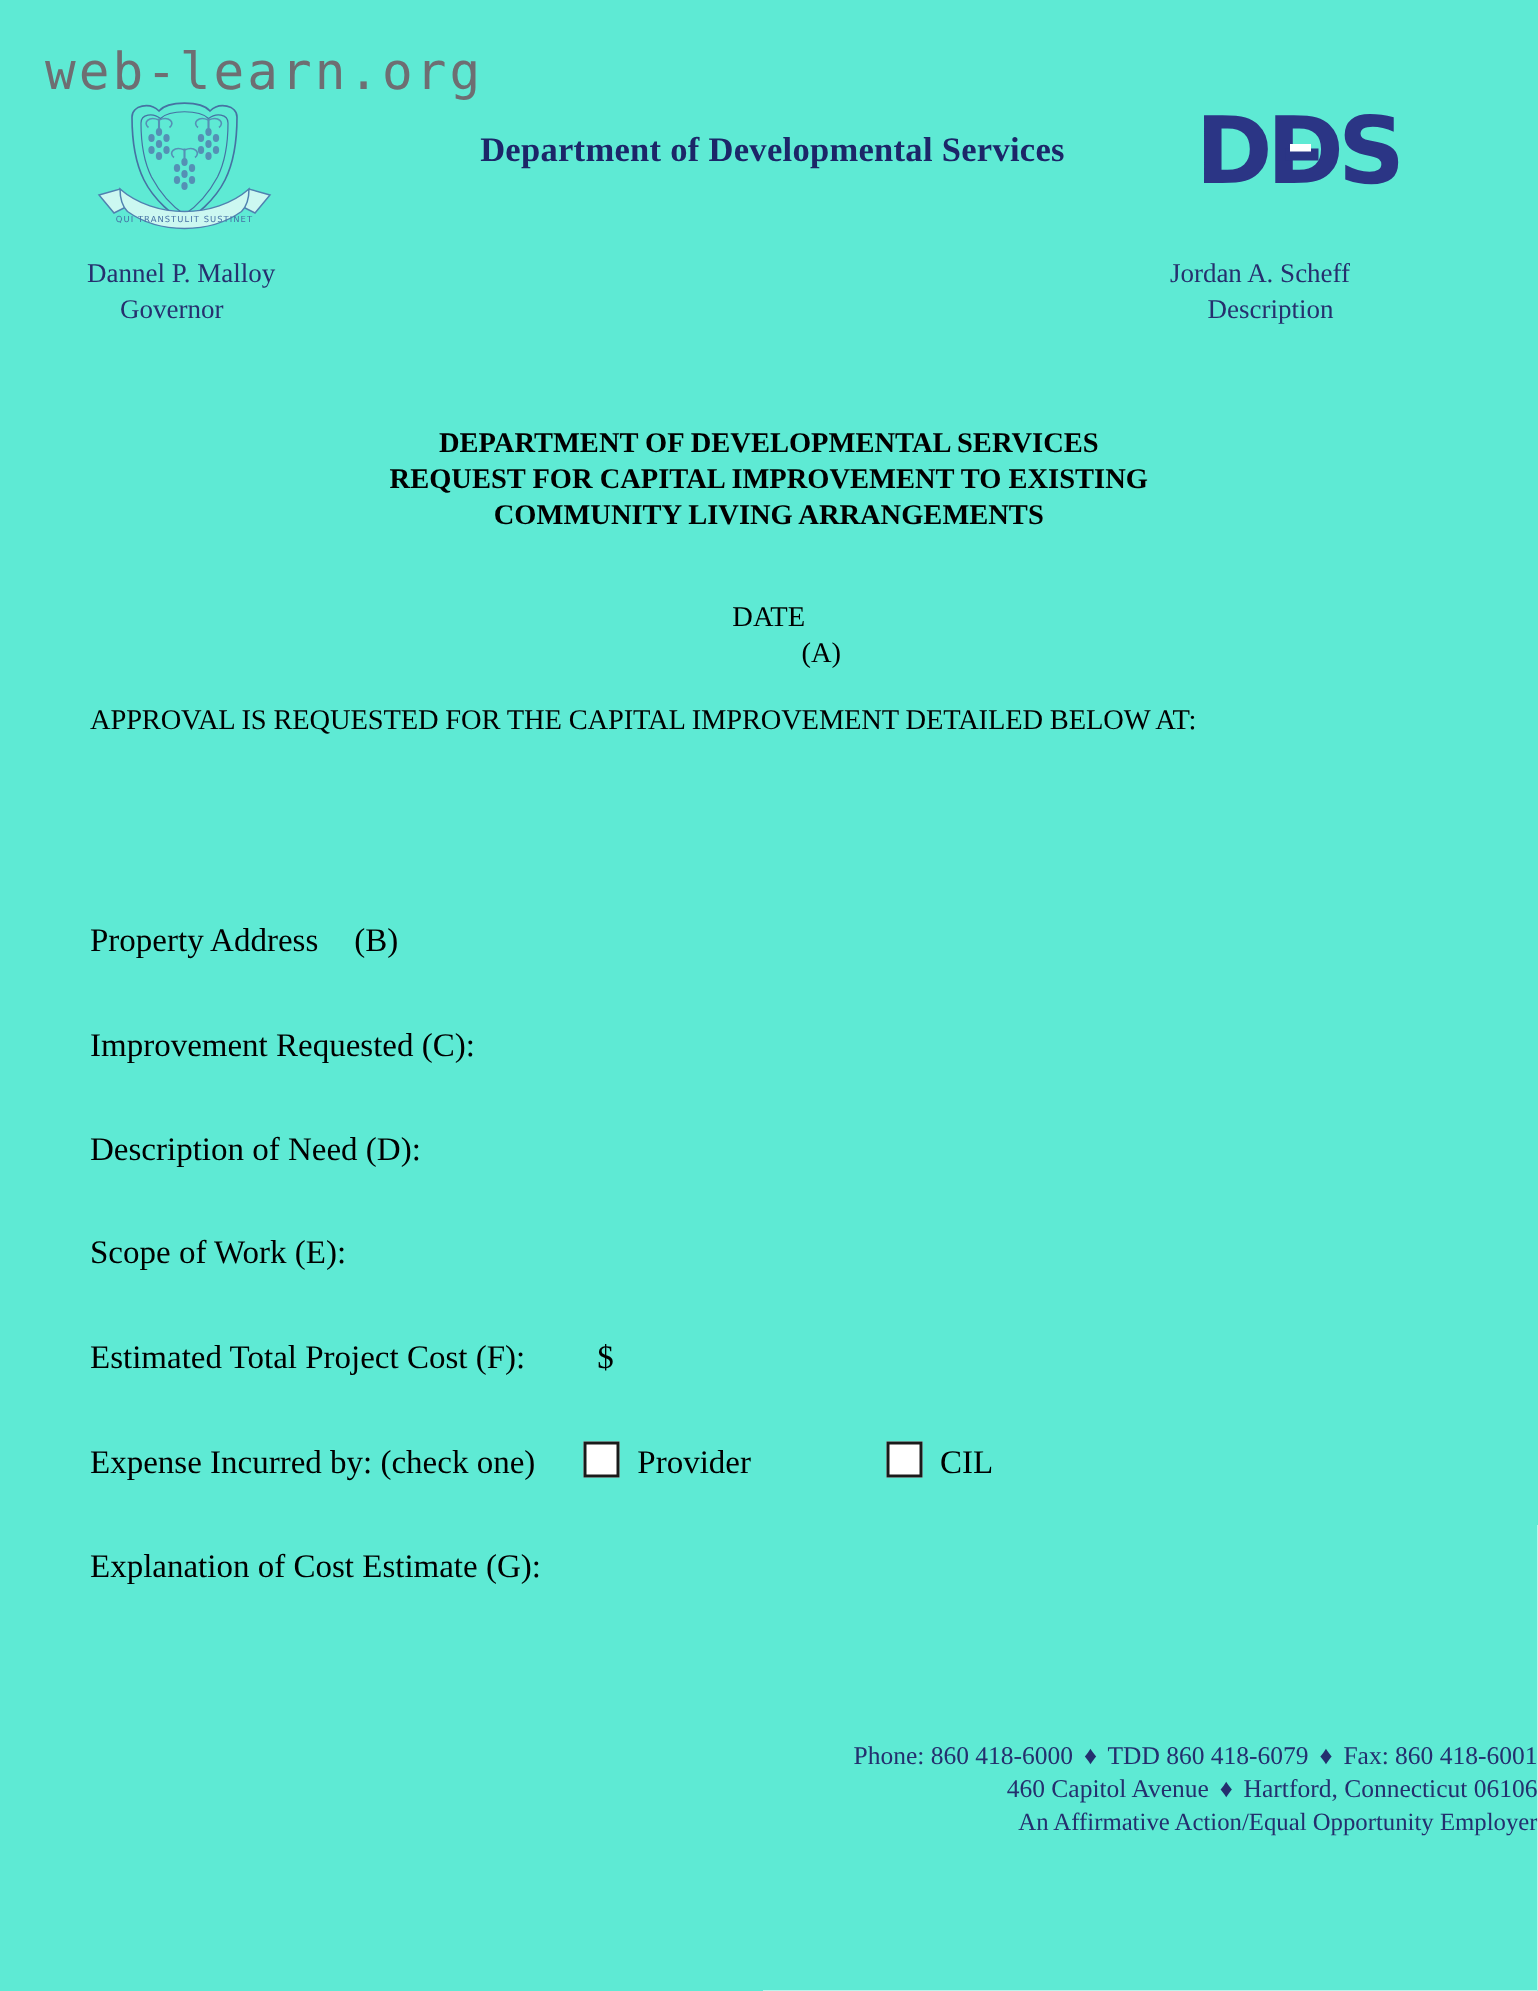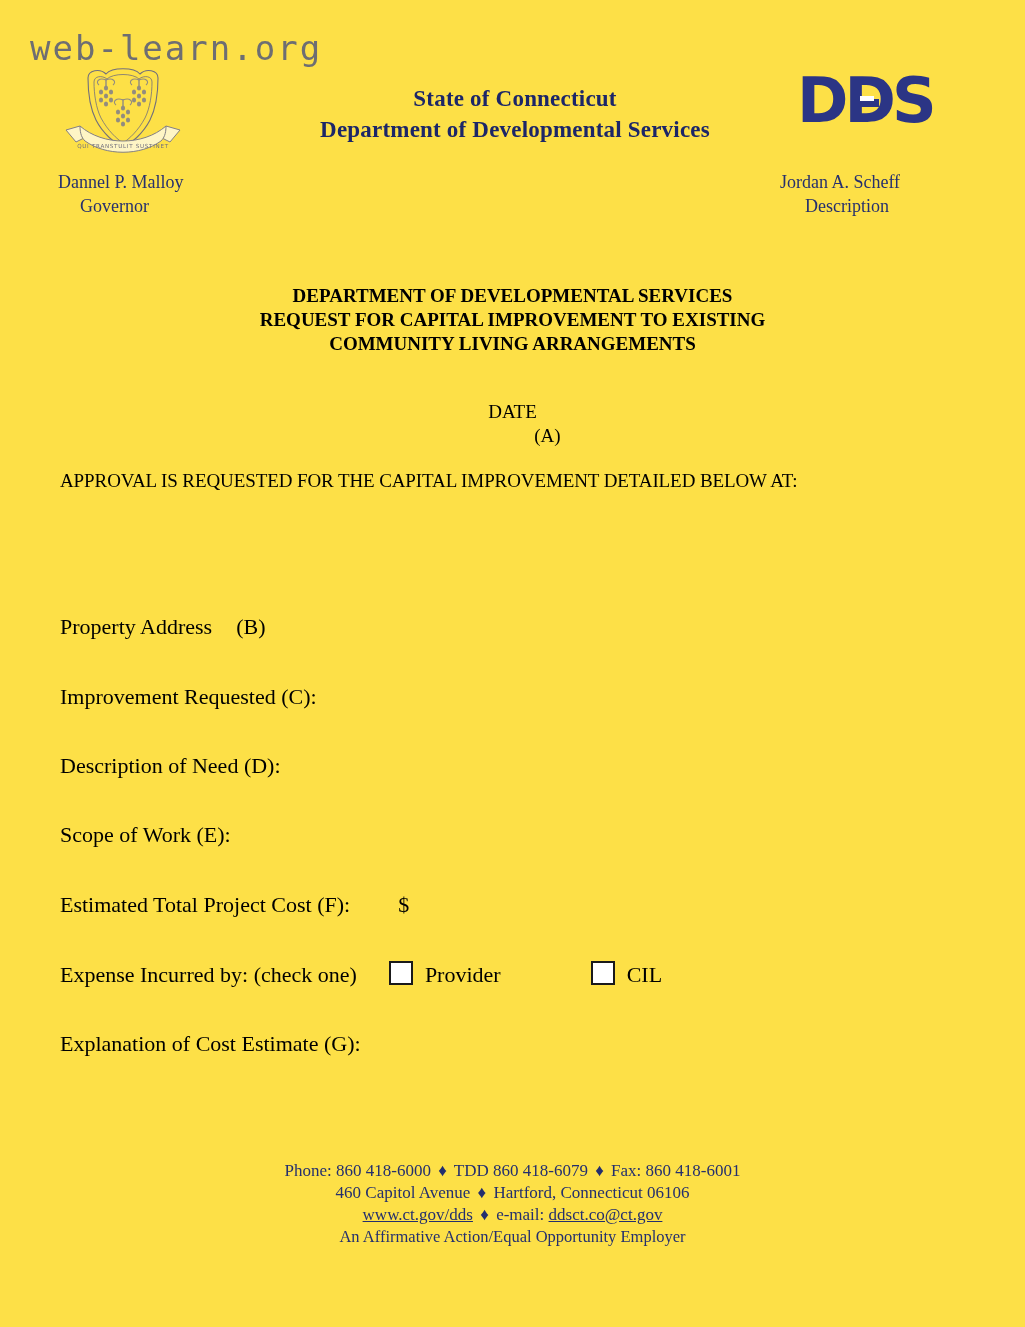--- a/index.html
+++ b/index.html
@@ -9,21 +9,21 @@
     background: #ffffff;
   }
   body {
     font-family: "Liberation Serif", "DejaVu Serif", serif;
     color: #000000;
   }
   .page {
     position: relative;
     width: 1025px;
     height: 1327px;
-    background: #fde047;
+    background: #5eead4;
     overflow: hidden;
   }
 
   
   .watermark {
     position: absolute;
     left: 30px;
     top: 28px;
     font-family: "DejaVu Sans Mono", "Liberation Mono", monospace;
     font-size: 34px;
@@ -141,21 +141,21 @@
   .cb-label { padding-left: 12px; }
   .cb-gap-1 { padding-left: 32px; }
   .cb-gap-2 { padding-left: 90px; }
 
   
   .footer {
     position: absolute;
     left: 0;
     top: 1160px;
     width: 1025px;
-    text-align: center;
+    text-align: right;
     color: #242f6e;
     font-size: 17px;
     line-height: 22px;
   }
   .footer .u { text-decoration: underline; }
   .footer .italic {
     font-size: 16.5px;
   }
   .sep { padding: 0 3px; }
 </style>
@@ -222,21 +222,20 @@
           <path d="M8 72 L22 68 L30 78 L18 84 Z"></path>
           <path d="M122 72 L108 68 L100 78 L112 84 Z"></path>
           <path d="M22 68 C45 88, 85 88, 108 68 C108 76, 106 80, 103 83
                    C82 98, 48 98, 27 83 C24 80, 22 76, 22 68 Z"></path>
         </g>
         <text x="65" y="90" font-family="DejaVu Sans, sans-serif" font-size="5.6" fill="#3b4391" text-anchor="middle" letter-spacing="0.7">QUI TRANSTULIT SUSTINET</text>
       </svg>
     </div>
 
     <div class="agency-title">
-      <div class="line1">State of Connecticut</div>
       <div class="line2">Department of Developmental Services</div>
     </div>
 
     <div class="dds-logo">
       <svg width="160" height="62" viewBox="0 0 160 62" aria-hidden="true">
         <text x="0" y="50" font-family="DejaVu Sans, Liberation Sans, sans-serif" font-size="62" font-weight="bold" fill="#2b3585" letter-spacing="-4">DDS</text>
         <rect x="60" y="27" width="22" height="8" fill="#2b3585"></rect>
         <rect x="63" y="24" width="14" height="5" fill="#ffffff"></rect>
       </svg>
     </div>
@@ -302,22 +301,16 @@
       <span>860 418-6079</span>
       <span class="sep">♦</span>
       <span>Fax:</span>
       <span>860 418-6001</span>
     </div>
     <div>
       <span>460 Capitol Avenue</span>
       <span class="sep">♦</span>
       <span>Hartford, Connecticut 06106</span>
     </div>
-    <div>
-      <span class="u">www.ct.gov/dds</span>
-      <span class="sep">♦</span>
-      <span>e-mail:</span>
-      <span class="u">ddsct.co@ct.gov</span>
-    </div>
     <div class="italic">An Affirmative Action/Equal Opportunity Employer</div>
   </div>
 
 </div>
 
 </body></html>

